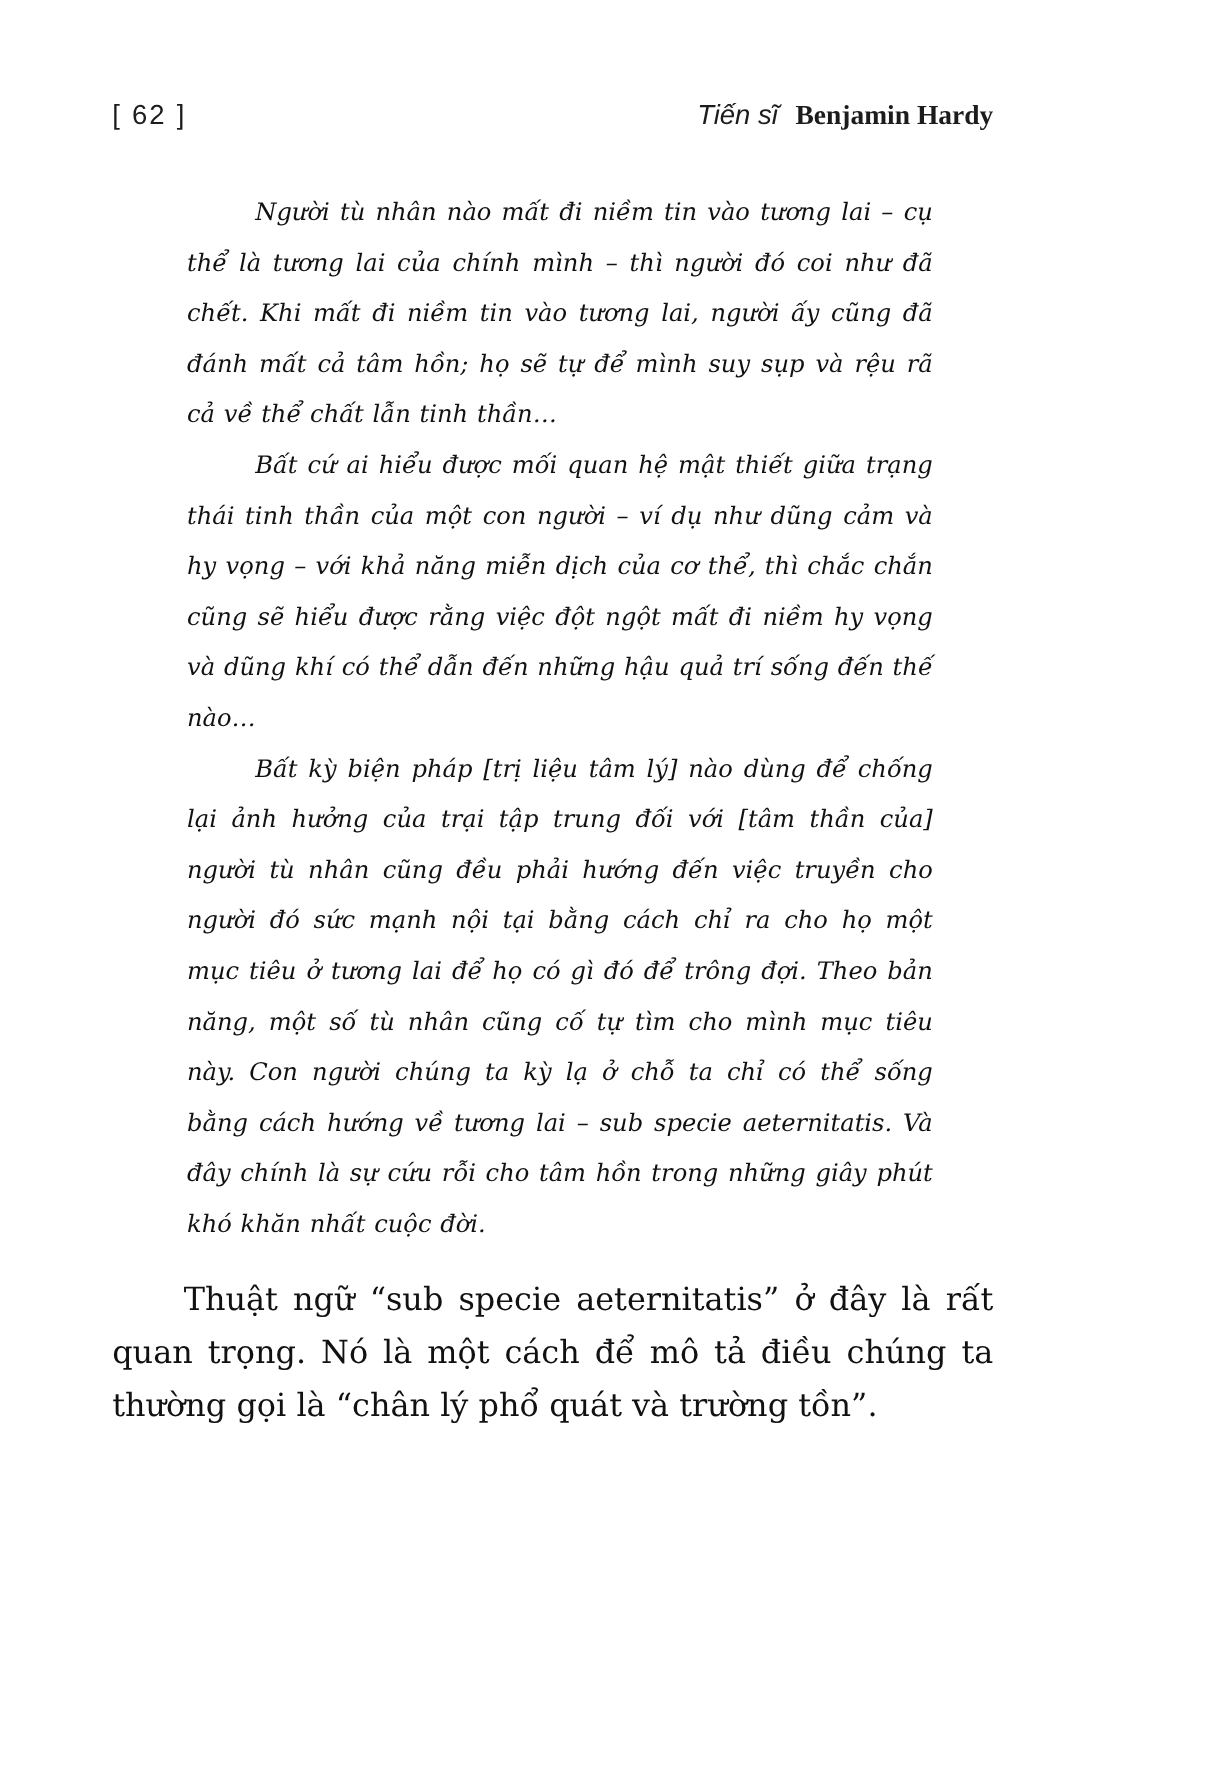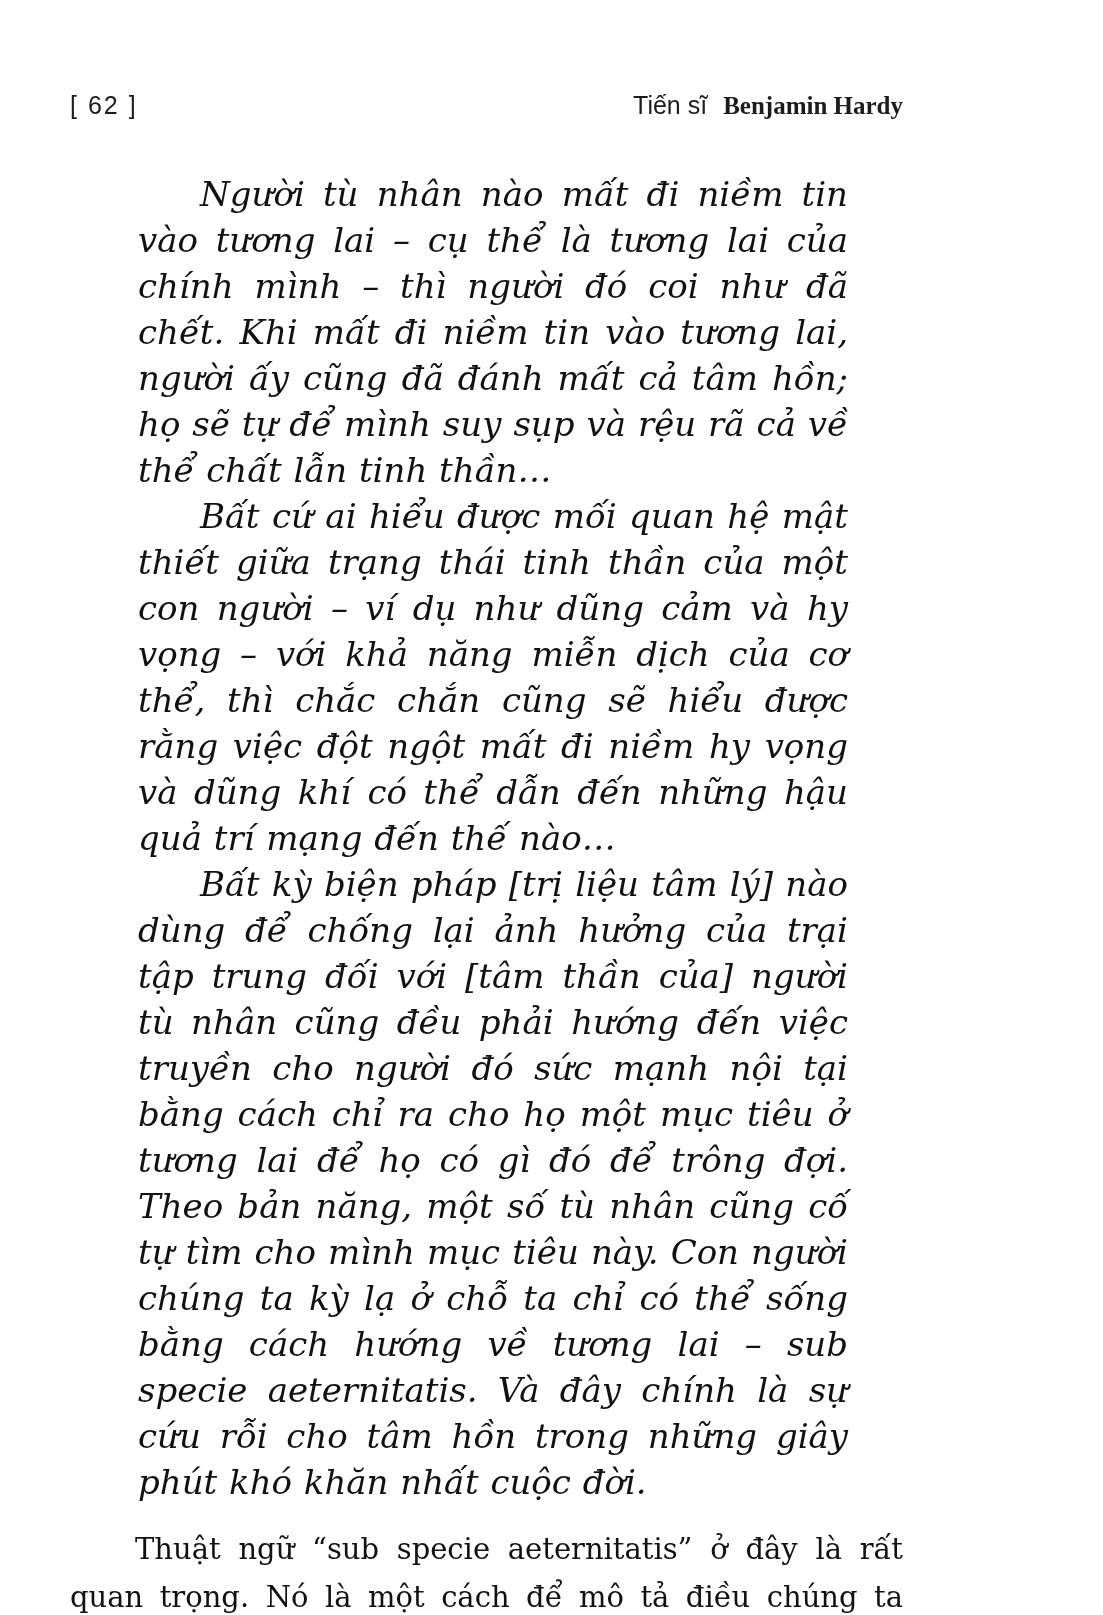--- a/index.html
+++ b/index.html
@@ -4,54 +4,55 @@
 <style>
   * { margin: 0; padding: 0; box-sizing: border-box; }
   html, body { background: #e8e8e8; }
   .page {
     width: 1103px;
     height: 1615px;
     margin: 0 auto;
     background: #ffffff;
     color: #111111;
     font-family: "DejaVu Serif", serif;
-    padding: 90px 200px 0 70px;
+    padding: 90px 200px 0 102px;
     position: relative;
     overflow: hidden;
   }
   .running-header {
     display: flex;
     justify-content: space-between;
     align-items: baseline;
     font-family: "Liberation Sans", sans-serif;
     font-size: 25px;
     line-height: 30px;
     margin-bottom: 50px;
     color: #1c1c1c;
   }
   .page-number {
     letter-spacing: 2px;
     font-weight: 400;
   }
   .running-head-right { white-space: nowrap; }
   .running-head-right .head-title {
+    font-style: italic;
     font-weight: 400;
   }
   .running-head-right .head-author {
     font-weight: 700;
     font-style: normal;
     margin-left: 9px;
     font-family: Liberation Serif, serif;
   }
   .block-quote {
     margin: 0 55px 20px 68px;
     font-style: italic;
   }
   .block-quote p {
-    font-size: 34px;
+    font-size: 22px;
     line-height: 46px;
     text-align: justify;
     text-indent: 62px;
     margin: 0;
     word-spacing: 1px;
   }
   .body-text p {
     font-size: 29px;
     line-height: 48px;
     text-align: justify;
@@ -67,21 +68,21 @@
   <div class="running-header">
     <span class="page-number">[ 62 ]</span>
     <span class="running-head-right">
       <span class="head-title">Tiến sĩ</span>
       <span class="head-author">Benjamin Hardy</span>
     </span>
   </div>
 
   <blockquote class="block-quote">
     <p>Người tù nhân nào mất đi niềm tin vào tương lai – cụ thể là tương lai của chính mình – thì người đó coi như đã chết. Khi mất đi niềm tin vào tương lai, người ấy cũng đã đánh mất cả tâm hồn; họ sẽ tự để mình suy sụp và rệu rã cả về thể chất lẫn tinh thần…</p>
-    <p>Bất cứ ai hiểu được mối quan hệ mật thiết giữa trạng thái tinh thần của một con người – ví dụ như dũng cảm và hy vọng – với khả năng miễn dịch của cơ thể, thì chắc chắn cũng sẽ hiểu được rằng việc đột ngột mất đi niềm hy vọng và dũng khí có thể dẫn đến những hậu quả trí mạng đến thế nào…</p>
+    <p>Bất cứ ai hiểu được mối quan hệ mật thiết giữa trạng thái tinh thần của một con người – ví dụ như dũng cảm và hy vọng – với khả năng miễn dịch của cơ thể, thì chắc chắn cũng sẽ hiểu được rằng việc đột ngột mất đi niềm hy vọng và dũng khí có thể dẫn đến những hậu quả trí sống đến thế nào…</p>
     <p>Bất kỳ biện pháp [trị liệu tâm lý] nào dùng để chống lại ảnh hưởng của trại tập trung đối với [tâm thần của] người tù nhân cũng đều phải hướng đến việc truyền cho người đó sức mạnh nội tại bằng cách chỉ ra cho họ một mục tiêu ở tương lai để họ có gì đó để trông đợi. Theo bản năng, một số tù nhân cũng cố tự tìm cho mình mục tiêu này. Con người chúng ta kỳ lạ ở chỗ ta chỉ có thể sống bằng cách hướng về tương lai – sub specie aeternitatis. Và đây chính là sự cứu rỗi cho tâm hồn trong những giây phút khó khăn nhất cuộc đời.</p>
   </blockquote>
 
   <div class="body-text">
     <p>Thuật ngữ “sub specie aeternitatis” ở đây là rất quan trọng. Nó là một cách để mô tả điều chúng ta thường gọi là “chân lý phổ quát và trường tồn”.</p>
 
   </div>
 
 </div>
 

